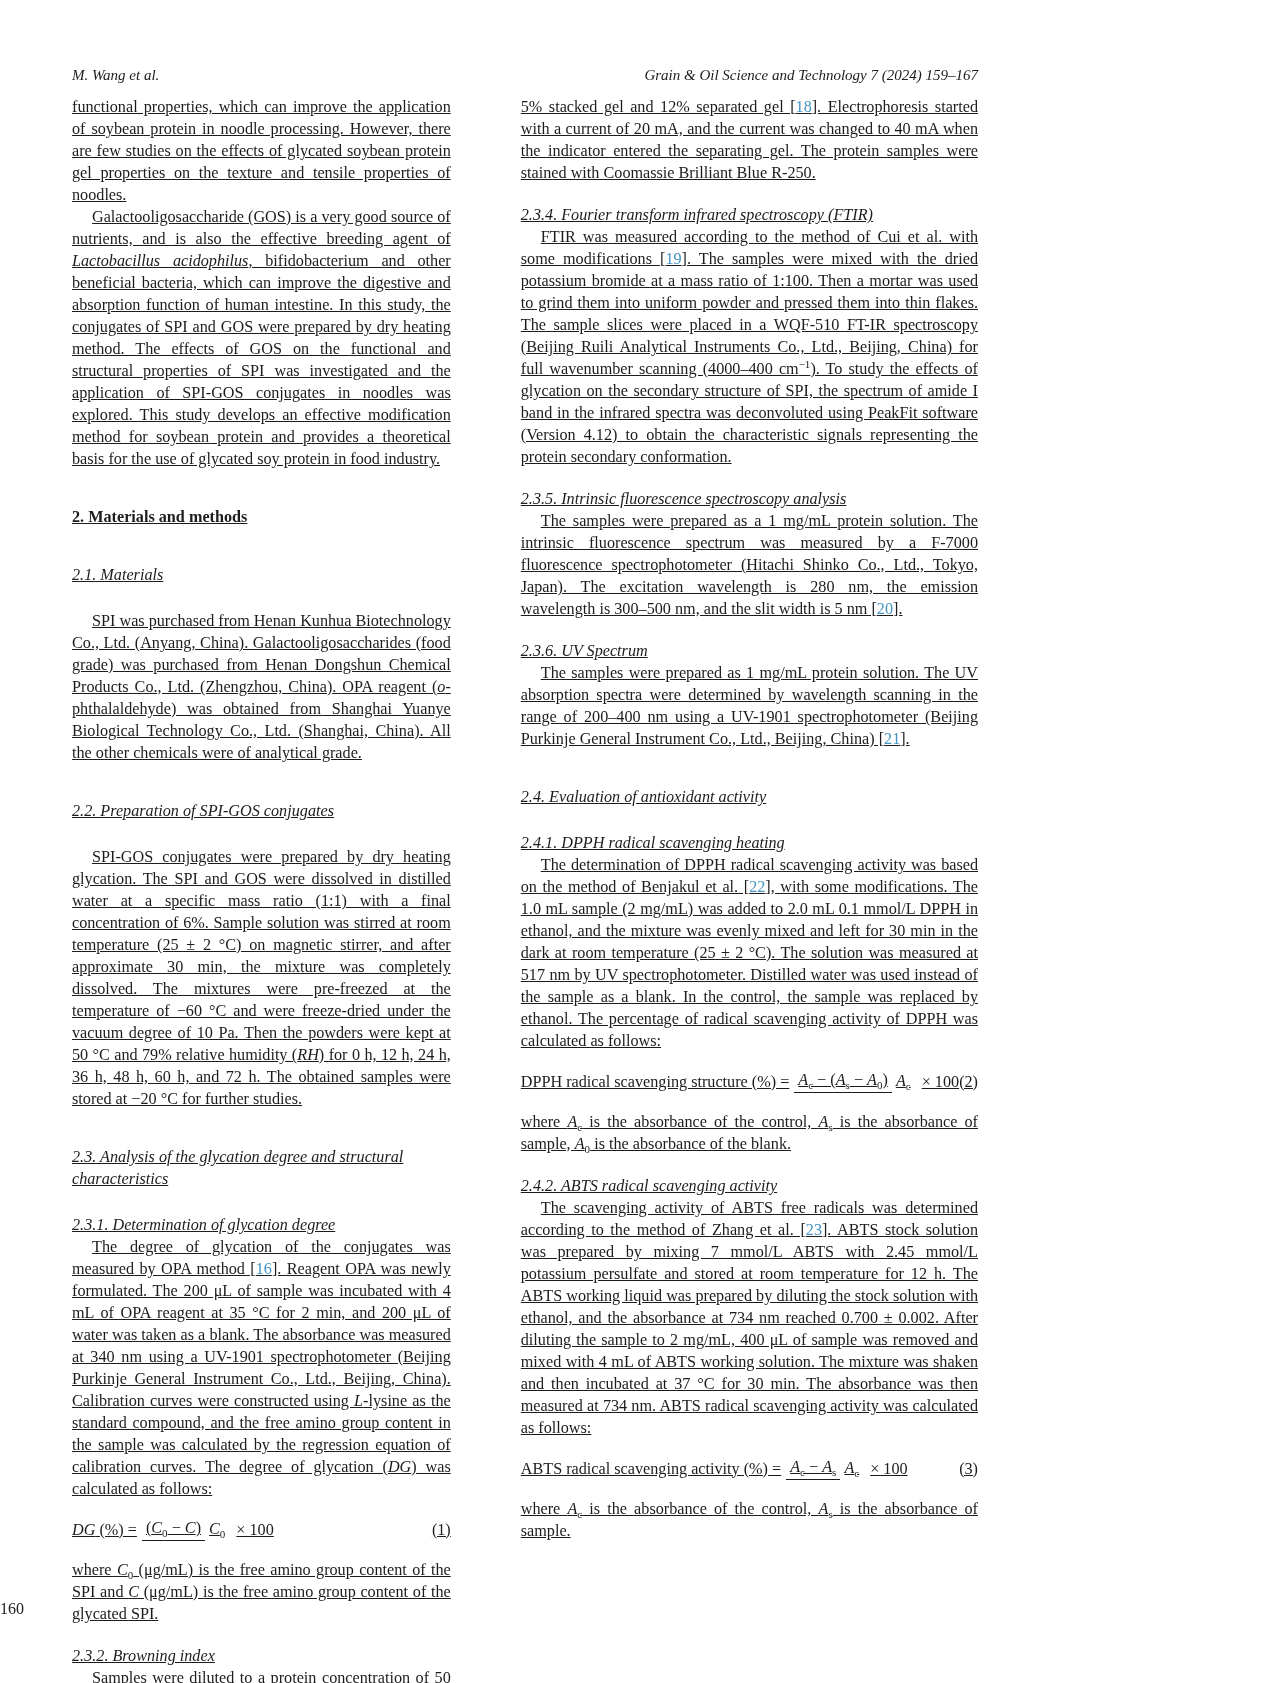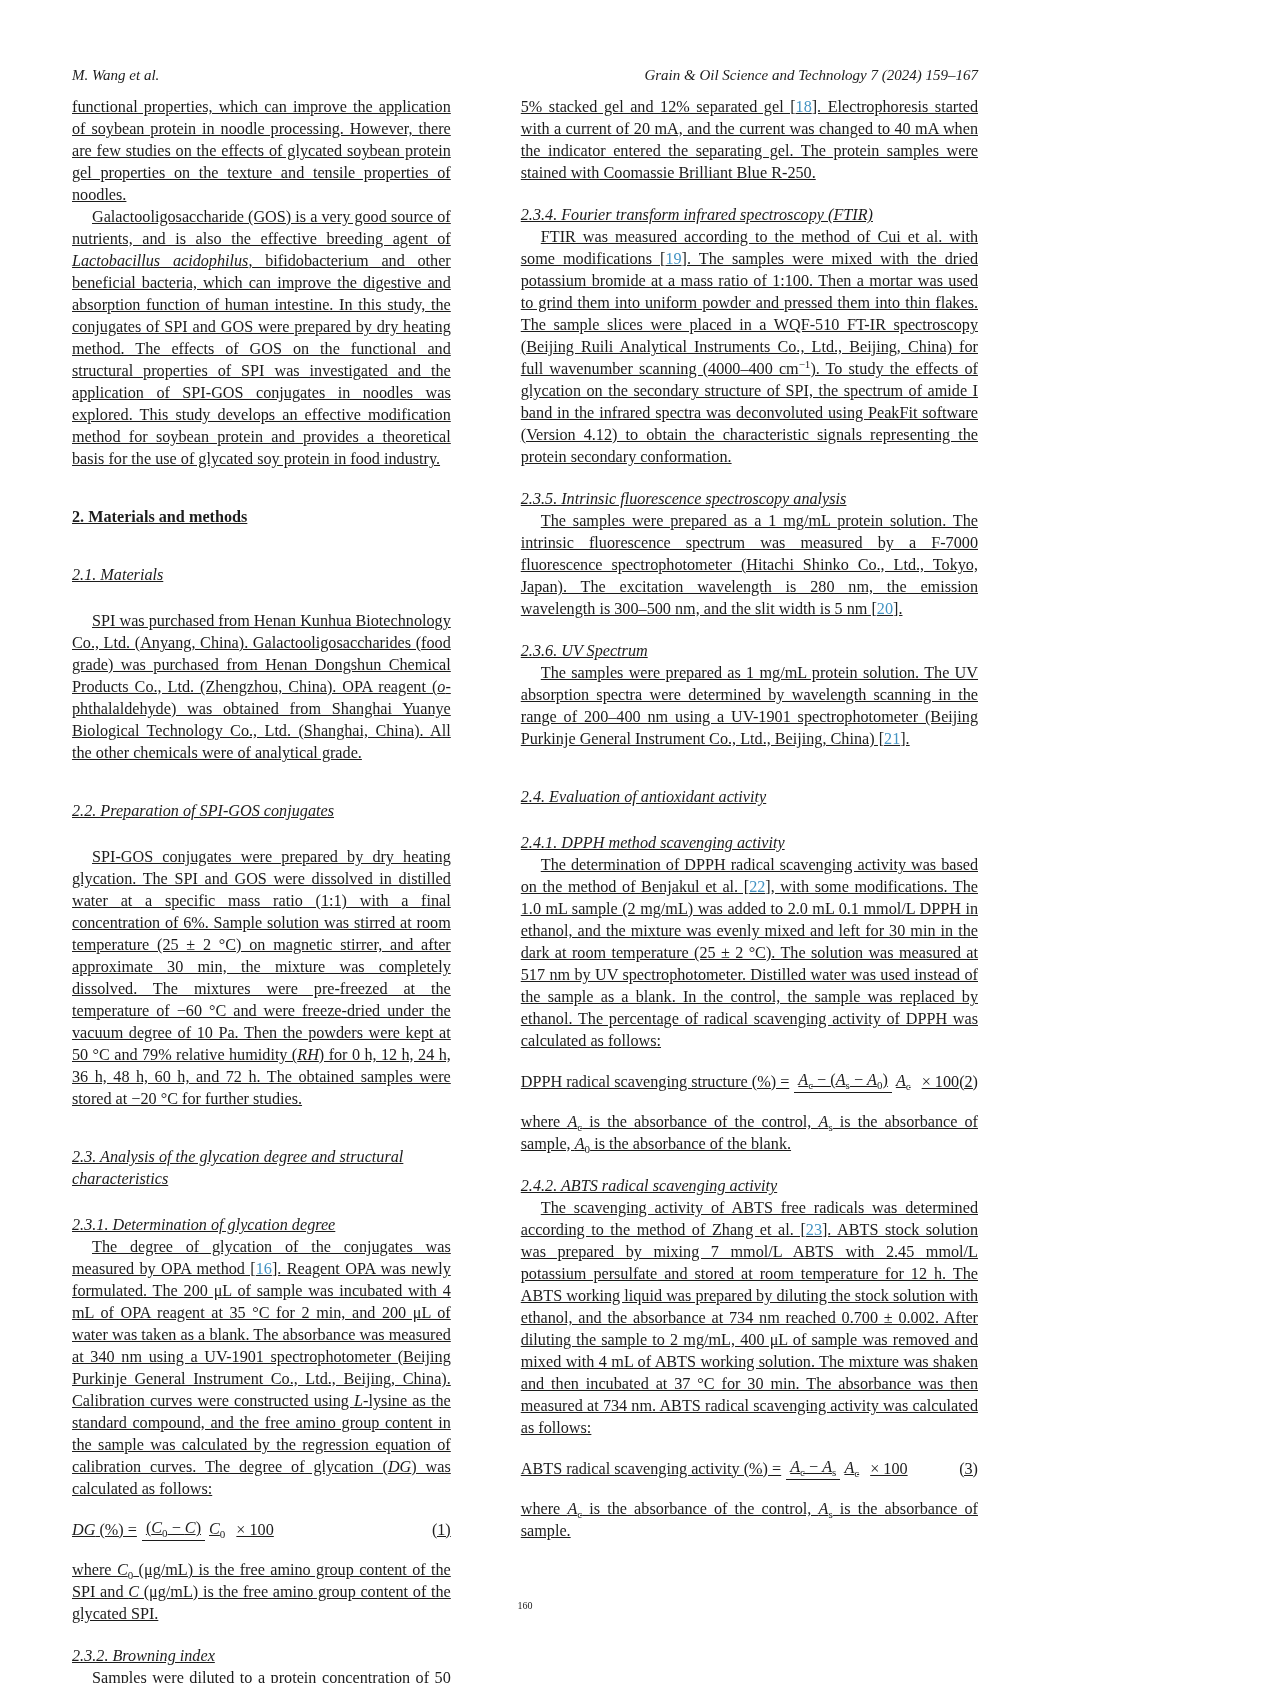--- a/index.html
+++ b/index.html
@@ -38,21 +38,21 @@
   .eq-mult { margin-left:2px; }
   .eq-tag { margin-left:auto; }
 
   em { font-style:italic; }
   sub { font-size:68%; line-height:0; }
   sup { font-size:68%; line-height:0; }
   .cite { color:var(--cite,#4393c3); cursor:pointer; }
 
   .footer {
     position:absolute; top:1600px; left:0; width:100%;
-    text-align:center; font-size:10px;
+    text-align:left; font-size:16px;
   }
 </style>
 </head>
 <body>
 
 <div class="page">
   <div class="header">
     <span>M. Wang et al.</span>
     <span>Grain &amp; Oil Science and Technology 7 (2024) 159–167</span>
   </div>
@@ -86,21 +86,21 @@
       </div>
     <div class="col" id="col-right">
         <div class="p0">5% stacked gel and 12% separated gel [<span class="cite">18</span>]. Electrophoresis started with a current of 20 mA, and the current was changed to 40 mA when the indicator entered the separating gel. The protein samples were stained with Coomassie Brilliant Blue R-250.</div>
         <div class="h3">2.3.4. Fourier transform infrared spectroscopy (FTIR)</div>
         <div class="p">FTIR was measured according to the method of Cui et al. with some modifications [<span class="cite">19</span>]. The samples were mixed with the dried potassium bromide at a mass ratio of 1:100. Then a mortar was used to grind them into uniform powder and pressed them into thin flakes. The sample slices were placed in a WQF-510 FT-IR spectroscopy (Beijing Ruili Analytical Instruments Co., Ltd., Beijing, China) for full wavenumber scanning (4000–400 cm<sup>−1</sup>). To study the effects of glycation on the secondary structure of SPI, the spectrum of amide I band in the infrared spectra was deconvoluted using PeakFit software (Version 4.12) to obtain the characteristic signals representing the protein secondary conformation.</div>
         <div class="h3">2.3.5. Intrinsic fluorescence spectroscopy analysis</div>
         <div class="p">The samples were prepared as a 1 mg/mL protein solution. The intrinsic fluorescence spectrum was measured by a F-7000 fluorescence spectrophotometer (Hitachi Shinko Co., Ltd., Tokyo, Japan). The excitation wavelength is 280 nm, the emission wavelength is 300–500 nm, and the slit width is 5 nm [<span class="cite">20</span>].</div>
         <div class="h3">2.3.6. UV Spectrum</div>
         <div class="p">The samples were prepared as 1 mg/mL protein solution. The UV absorption spectra were determined by wavelength scanning in the range of 200–400 nm using a UV-1901 spectrophotometer (Beijing Purkinje General Instrument Co., Ltd., Beijing, China) [<span class="cite">21</span>].</div>
         <div class="h2">2.4. Evaluation of antioxidant activity</div>
-        <div class="h3">2.4.1. DPPH method scavenging activity</div>
+        <div class="h3">2.4.1. DPPH radical scavenging heating</div>
         <div class="p">The determination of DPPH radical scavenging activity was based on the method of Benjakul et al. [<span class="cite">22</span>], with some modifications. The 1.0 mL sample (2 mg/mL) was added to 2.0 mL 0.1 mmol/L DPPH in ethanol, and the mixture was evenly mixed and left for 30 min in the dark at room temperature (25 ± 2 °C). The solution was measured at 517 nm by UV spectrophotometer. Distilled water was used instead of the sample as a blank. In the control, the sample was replaced by ethanol. The percentage of radical scavenging activity of DPPH was calculated as follows:</div>
         <div class="formula">
           <span class="eq-lhs">DPPH radical scavenging structure (%) =</span>
           <span class="frac">
             <span class="num"><em>A</em><sub>c</sub> − (<em>A</em><sub>s</sub> − <em>A</em><sub>0</sub>)</span>
             <span class="den"><em>A</em><sub>c</sub></span>
           </span>
           <span class="eq-mult">× 100</span>
           <span class="eq-tag">(2)</span>
         </div>

